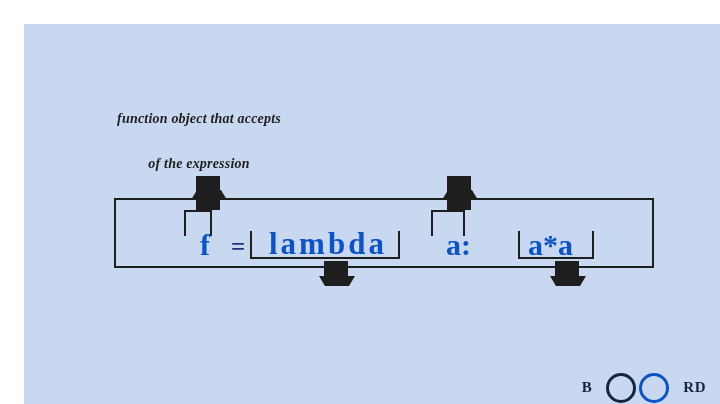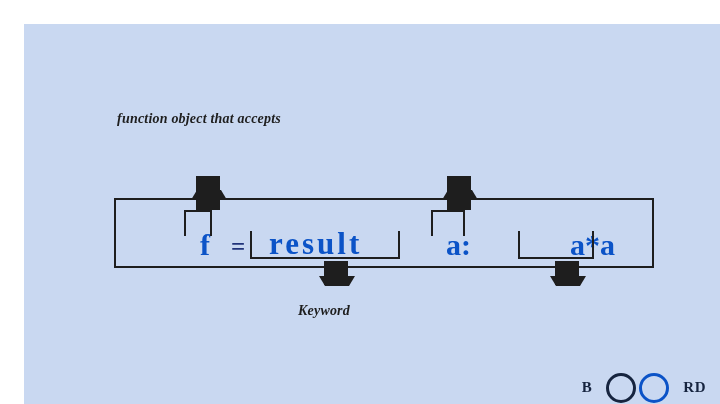--- a/index.html
+++ b/index.html
@@ -66,33 +66,33 @@
   }
   .logo .ring.blue { border-color:var(--code-blue, #0b53c7); }
 </style>
 </head>
 <body>
 
 <div class="canvas">
 
   <div class="ann" style="left:55px; top:60px; width:240px;">
     <div>function object that accepts</div>
+    <div>of the expression</div>
   </div>
 
 
-  <div class="ann" style="left:250px; top:264px; width:100px;">Keyword</div>
 
 
   <div class="code-box"></div>
 
   <div class="token" style="left:164px; top:194px;">f</div>
   <div class="token equals" style="left:195px; top:198px;">=</div>
-  <div class="token kw" style="left:233px; top:193px;">result</div>
+  <div class="token kw" style="left:233px; top:193px;">lambda</div>
   <div class="token" style="left:410px; top:194px;">a:</div>
-  <div class="token" style="left:534px; top:194px;">a*a</div>
+  <div class="token" style="left:492px; top:194px;">a*a</div>
 
   <div class="staple-top" style="left:160px; top:186px; width:26px; height:8px;"></div>
   <div class="staple-bottom" style="left:226px; top:207px; width:150px; height:28px;"></div>
   <div class="staple-top" style="left:407px; top:186px; width:34px; height:8px;"></div>
   <div class="staple-bottom" style="left:494px; top:207px; width:76px; height:28px;"></div>
 
   <div class="arrow-line" style="left:172px; top:152px; height:34px;"></div>
   <div class="arrow-head-up" style="left:167px; top:142px;"></div>
 
   <div class="arrow-line" style="left:423px; top:152px; height:34px;"></div>

